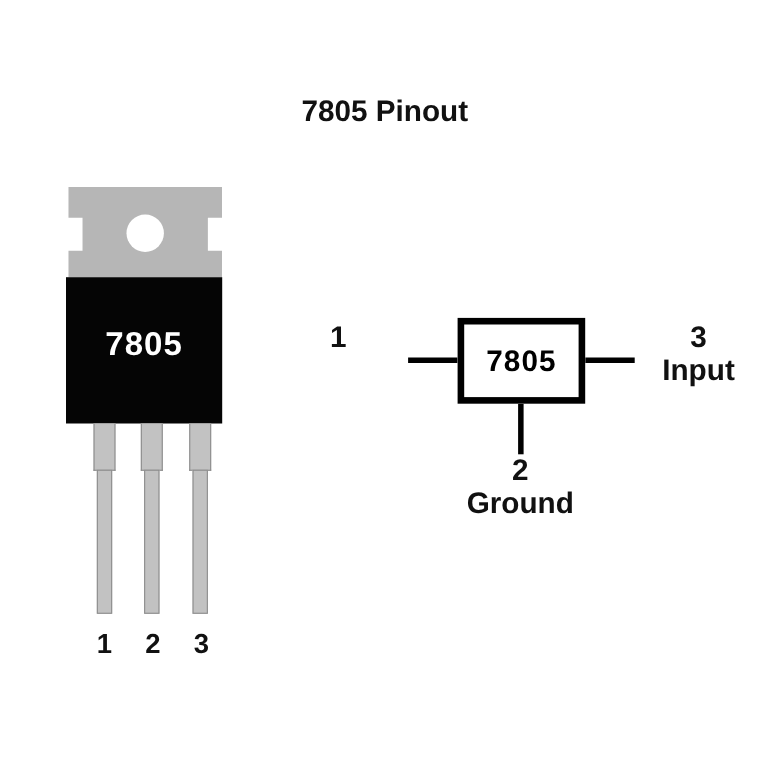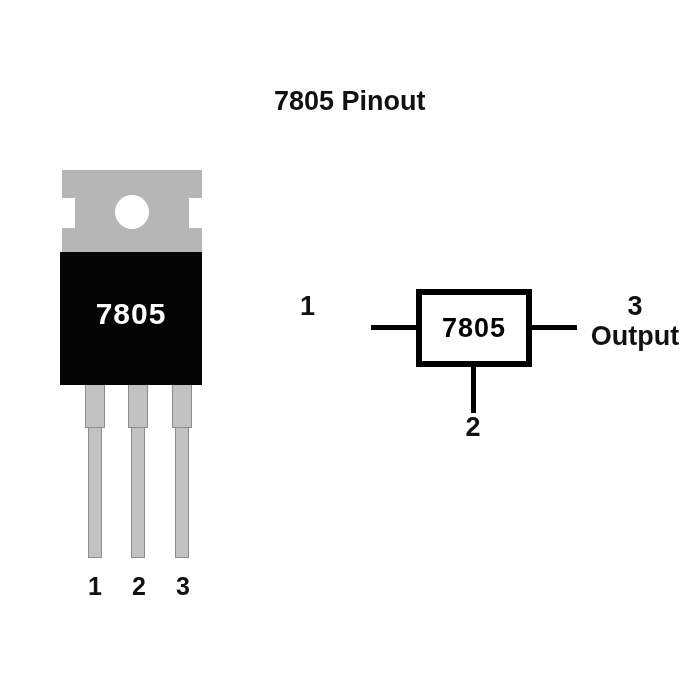--- a/index.html
+++ b/index.html
@@ -122,21 +122,22 @@
     <div class="chip-box">
       <span>7805</span>
     </div>
 
     <div class="pin-label label-left">
       <div>1</div>
     </div>
 
     <div class="pin-label label-right">
       <div>3</div>
-      <div>Output</div>
+      <div>Input</div>
     </div>
 
     <div class="pin-label label-bottom">
       <div>2</div>
+      <div>Ground</div>
     </div>
   </div>
 
 </div>
 
 </body></html>

